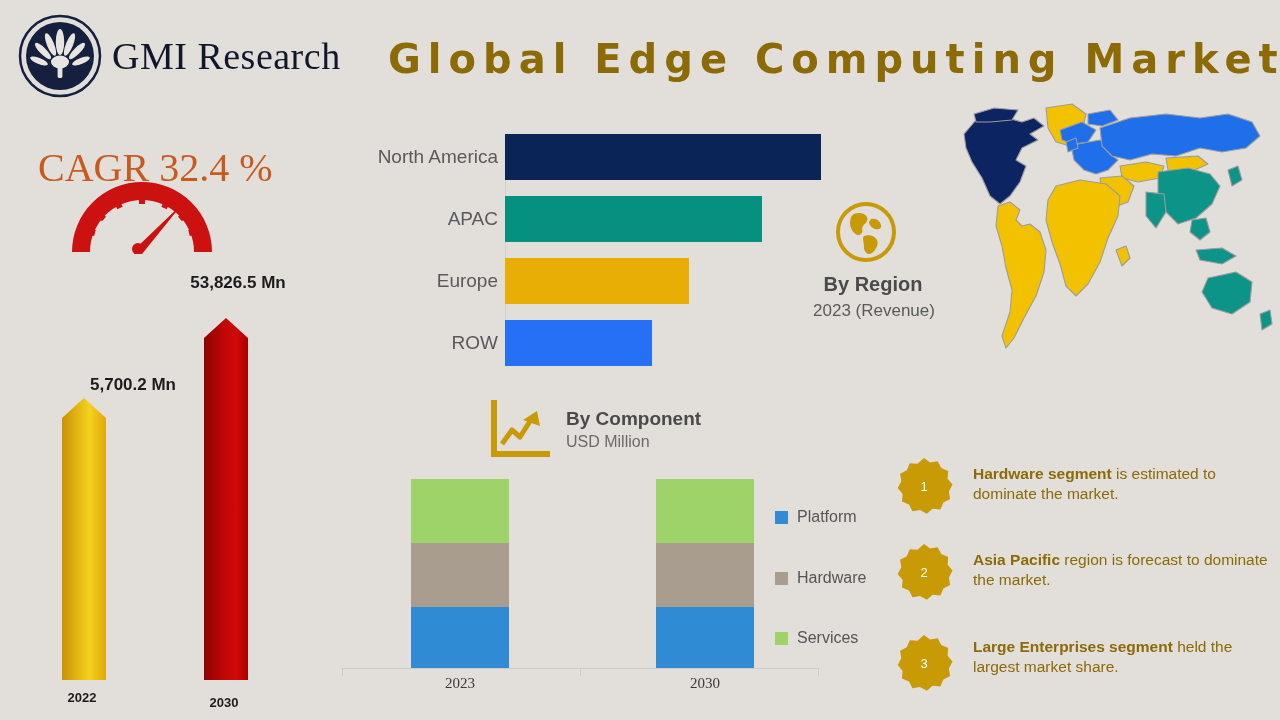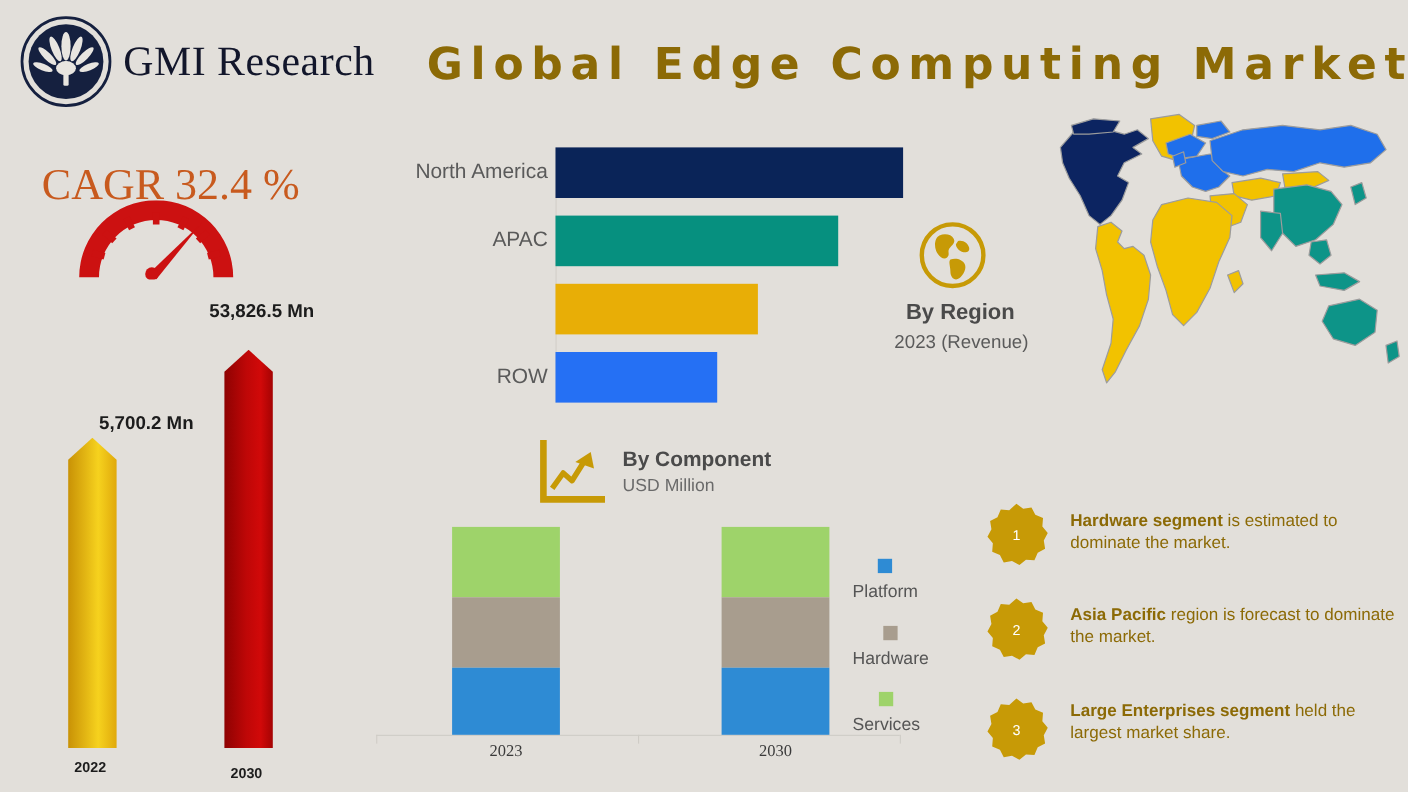--- a/index.html
+++ b/index.html
@@ -88,21 +88,21 @@
   .sc-seg { width:100%; }
   .sc-year {
     position:absolute; top:205px; width:120px; text-align:center;
     font-family:"Liberation Serif", serif; font-size:15px; color:#3A3A3A;
   }
   .disclaimer {
     position:absolute; left:340px; top:698px; width:500px; text-align:center;
     font-family:"Liberation Serif", serif; font-size:15px; color:#1C1C1C; white-space:nowrap;
   }
   .legend { position:absolute; left:775px; top:508px; width:110px; }
-  .lg-item { position:absolute; display:flex; align-items:center; gap:9px; font-size:16px; color:#555;flex-direction:column; }
+  .lg-item { position:absolute; display:flex; align-items:center; gap:9px; font-size:16px; color:#555; }
   .lg-sw { width:13px; height:13px; display:inline-block; }
 
   
   .map { position:absolute; left:960px; top:100px; width:320px; height:275px; }
 
   
   .kmi-title {
     position:absolute; left:930px; top:387px; width:340px; text-align:center;
     font-size:26px; font-weight:bold; color:#8C6A06;
   }
@@ -202,20 +202,21 @@
       <div class="rc-label">North America</div>
       <div class="rc-bar" style="width:316px; background:#0A2458;"></div>
     </div>
 
     <div class="rc-row" style="top:62px;">
       <div class="rc-label">APAC</div>
       <div class="rc-bar" style="width:257px; background:#06907F;"></div>
     </div>
 
     <div class="rc-row" style="top:124px;">
+      <div class="rc-label">Europe</div>
       <div class="rc-bar" style="width:184px; background:#E8AE06;"></div>
     </div>
 
     <div class="rc-row" style="top:186px;">
       <div class="rc-label">ROW</div>
       <div class="rc-bar" style="width:147px; background:#2570F4;"></div>
     </div>
   </div>
 
   <div class="globe">

